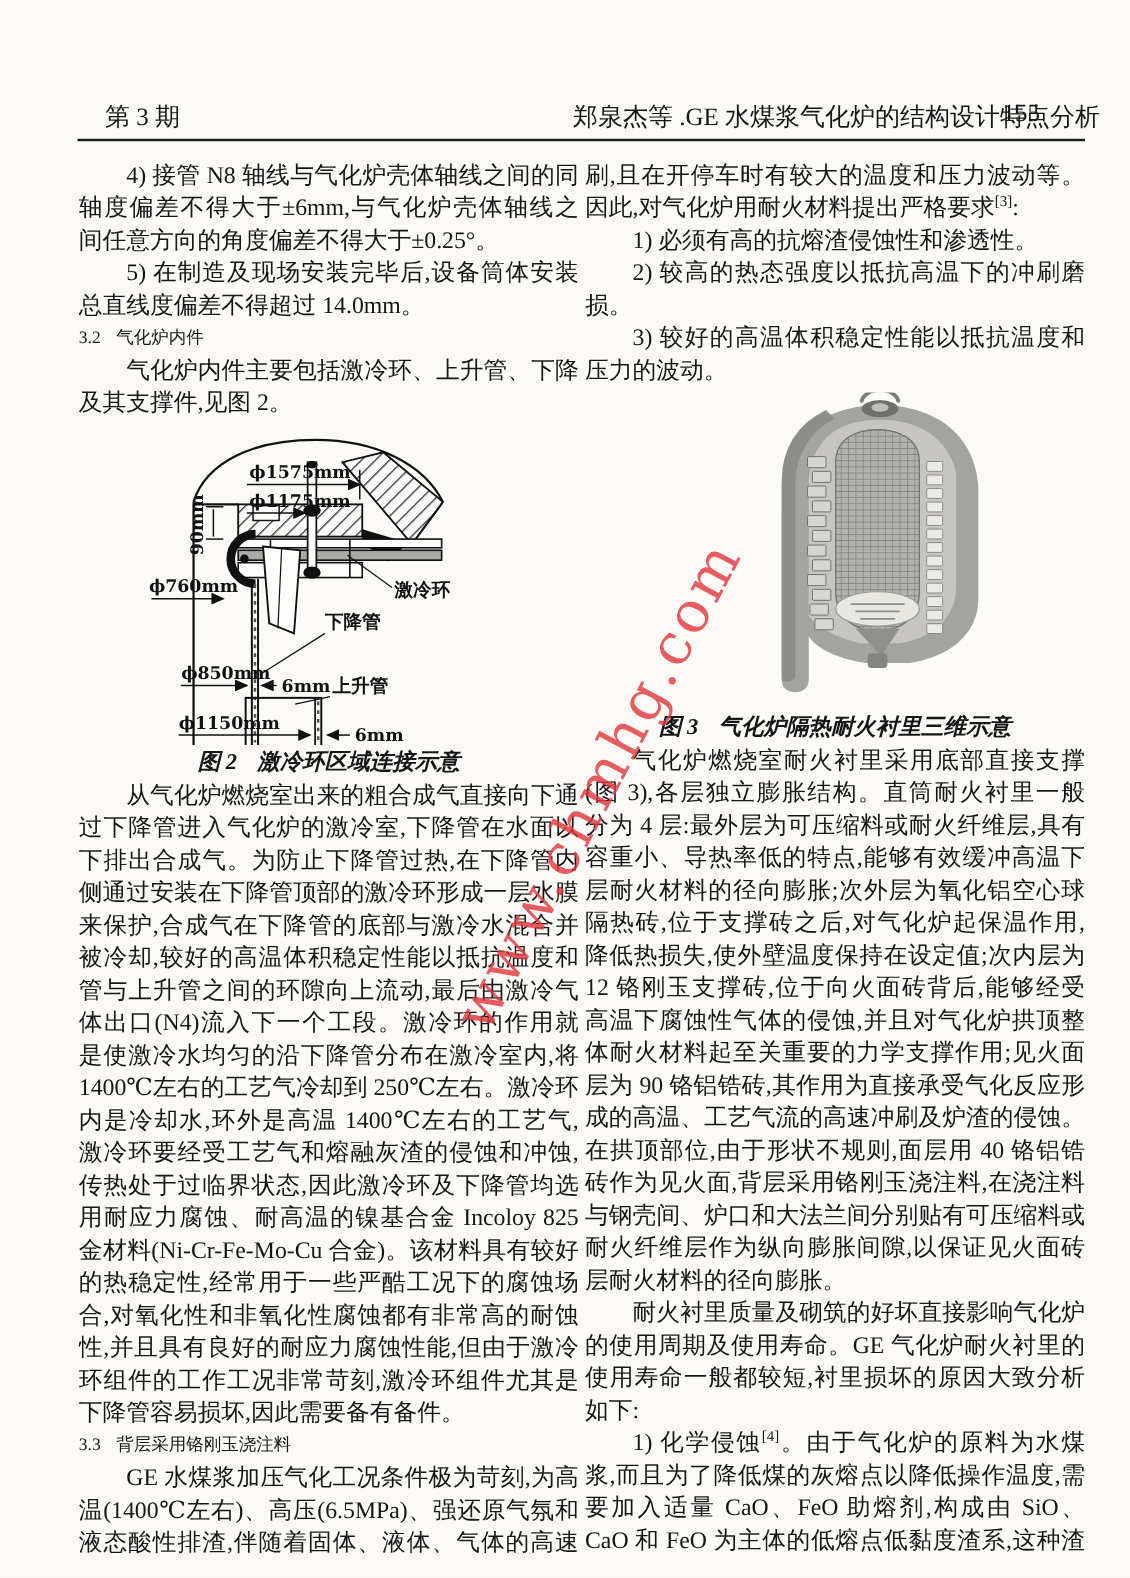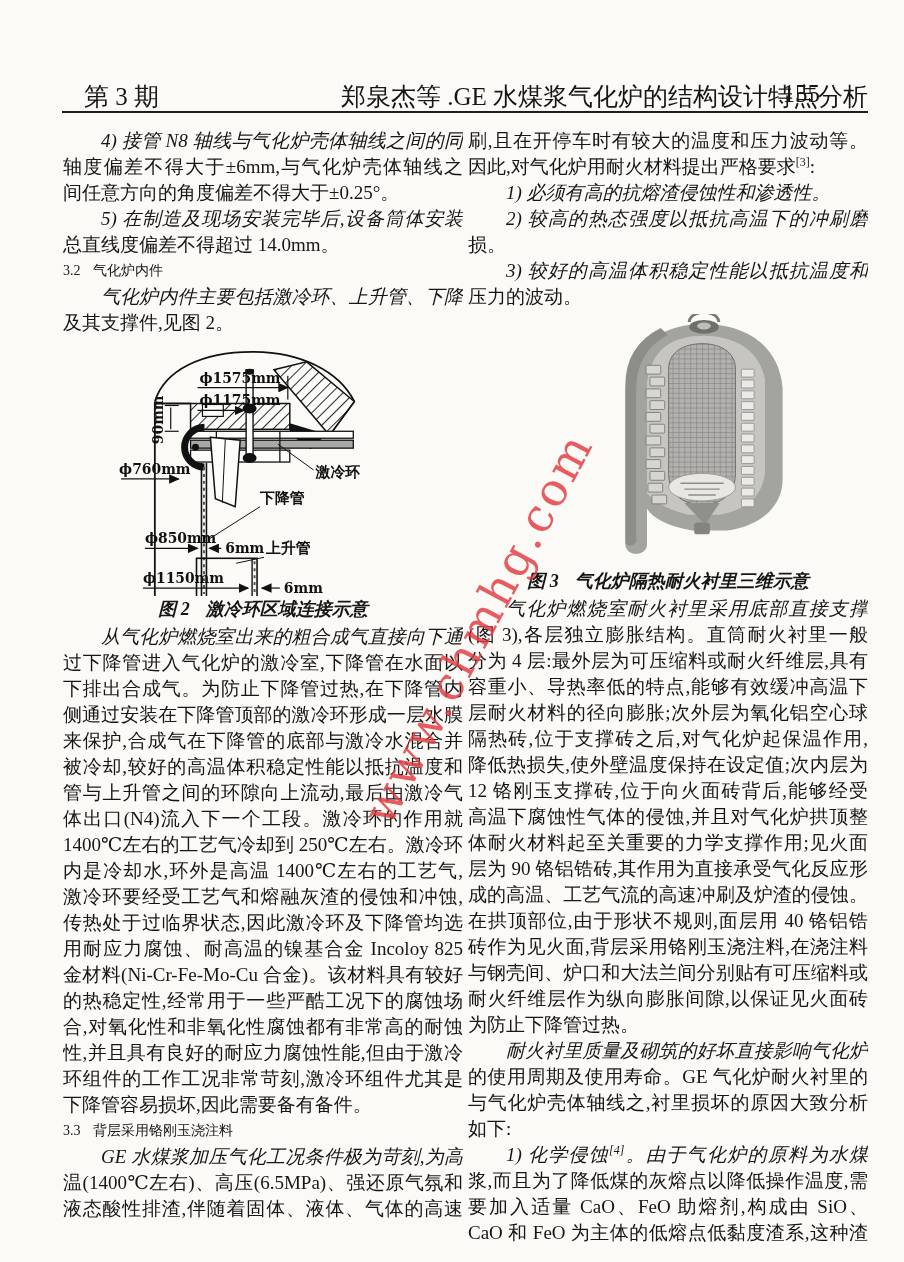--- a/index.html
+++ b/index.html
@@ -2,32 +2,32 @@
 <html><head>
 <meta charset="utf-8">
 <style>
   html,body{margin:0;padding:0;background:#e8e6e2;}
   .page{
     position:relative;width:904px;height:1262px;margin:0 auto;
     background:#fbfaf7;color:#161616;overflow:hidden;
     font-family:"Liberation Serif","DejaVu Serif",serif;
   }
   
-  .hdr{position:absolute;top:80px;left:62px;right:36px;height:28px;font-size:25px;}
+  .hdr{position:absolute;top:80px;left:62px;right:24px;height:28px;font-size:20px;}
   .hdr .issue{position:absolute;left:22px;top:0;}
   .hdr .htitle{position:absolute;left:0;right:0;text-align:right;top:0;}
   .hdr .pnum{position:absolute;right:48px;top:0;}
   .rule{position:absolute;top:111px;left:62px;width:806px;height:2px;background:#1d1d1d;}
   
   .col{position:absolute;top:128px;width:400px;font-size:19px;line-height:26px;}
   .col.left{left:63px;}
   .col.right{left:468px;}
   .tl{text-align:justify;text-align-last:justify;max-height:26px;overflow:hidden;}
   .tl.noj{text-align-last:auto;}
-  .tl.ind{text-indent:2em;font-style:italic;}
+  .tl.ind{text-indent:2em;}
   sup{font-size:12px;vertical-align:super;line-height:0;}
   .sec{font-weight:normal;font-size:14px;line-height:26px;}
   .sec .num{margin-right:0.9em;}
   .caption{text-align:center;font-weight:bold;font-size:18px;line-height:26px;margin:0 0 2px 0;font-style:italic;}
   .caption .ctag{margin-right:0.9em;}
   figure{margin:0;padding:0;}
   .fig2svg{display:block;margin:2px auto 0 auto;}
   .fig3svg{display:block;margin:4px 56px 4px 122px;}
   
   .wm{
@@ -169,20 +169,21 @@
 
     <div>
         <div class="tl ind">从气化炉燃烧室出来的粗合成气直接向下通</div>
         <div class="tl">过下降管进入气化炉的激冷室,下降管在水面以</div>
         <div class="tl">下排出合成气。为防止下降管过热,在下降管内</div>
         <div class="tl">侧通过安装在下降管顶部的激冷环形成一层水膜</div>
         <div class="tl">来保护,合成气在下降管的底部与激冷水混合并</div>
         <div class="tl">被冷却,较好的高温体积稳定性能以抵抗温度和</div>
         <div class="tl">管与上升管之间的环隙向上流动,最后由激冷气</div>
         <div class="tl">体出口(N4)流入下一个工段。激冷环的作用就</div>
+        <div class="tl">是使激冷水均匀的沿下降管分布在激冷室内,将</div>
         <div class="tl">1400℃左右的工艺气冷却到 250℃左右。激冷环</div>
         <div class="tl">内是冷却水,环外是高温 1400℃左右的工艺气,</div>
         <div class="tl">激冷环要经受工艺气和熔融灰渣的侵蚀和冲蚀,</div>
         <div class="tl">传热处于过临界状态,因此激冷环及下降管均选</div>
         <div class="tl">用耐应力腐蚀、耐高温的镍基合金 Incoloy 825 合</div>
         <div class="tl">金材料(Ni-Cr-Fe-Mo-Cu 合金)。该材料具有较好</div>
         <div class="tl">的热稳定性,经常用于一些严酷工况下的腐蚀场</div>
         <div class="tl">合,对氧化性和非氧化性腐蚀都有非常高的耐蚀</div>
         <div class="tl">性,并且具有良好的耐应力腐蚀性能,但由于激冷</div>
         <div class="tl">环组件的工作工况非常苛刻,激冷环组件尤其是</div>
@@ -290,26 +291,26 @@
         <div class="tl">降低热损失,使外壁温度保持在设定值;次内层为</div>
         <div class="tl">12 铬刚玉支撑砖,位于向火面砖背后,能够经受</div>
         <div class="tl">高温下腐蚀性气体的侵蚀,并且对气化炉拱顶整</div>
         <div class="tl">体耐火材料起至关重要的力学支撑作用;见火面</div>
         <div class="tl">层为 90 铬铝锆砖,其作用为直接承受气化反应形</div>
         <div class="tl">成的高温、工艺气流的高速冲刷及炉渣的侵蚀。</div>
         <div class="tl">在拱顶部位,由于形状不规则,面层用 40 铬铝锆</div>
         <div class="tl">砖作为见火面,背层采用铬刚玉浇注料,在浇注料</div>
         <div class="tl">与钢壳间、炉口和大法兰间分别贴有可压缩料或</div>
         <div class="tl">耐火纤维层作为纵向膨胀间隙,以保证见火面砖</div>
-        <div class="tl noj">为防止下降管过热。</div>
+        <div class="tl noj">层耐火材料的径向膨胀。</div>
       </div>
     <div>
         <div class="tl ind">耐火衬里质量及砌筑的好坏直接影响气化炉</div>
         <div class="tl">的使用周期及使用寿命。GE 气化炉耐火衬里的</div>
-        <div class="tl">与气化炉壳体轴线之,衬里损坏的原因大致分析</div>
+        <div class="tl">使用寿命一般都较短,衬里损坏的原因大致分析</div>
         <div class="tl noj">如下:</div>
       </div>
     <div>
         <div class="tl ind"><span>1) 化学侵蚀</span><sup>[4]</sup><span>。由于气化炉的原料为水煤</span></div>
         <div class="tl">浆,而且为了降低煤的灰熔点以降低操作温度,需</div>
         <div class="tl">要加入适量 CaO、FeO 助熔剂,构成由 SiO、Al₂O₃、</div>
         <div class="tl">CaO 和 FeO 为主体的低熔点低黏度渣系,这种渣</div>
       </div>
   </div>
 

